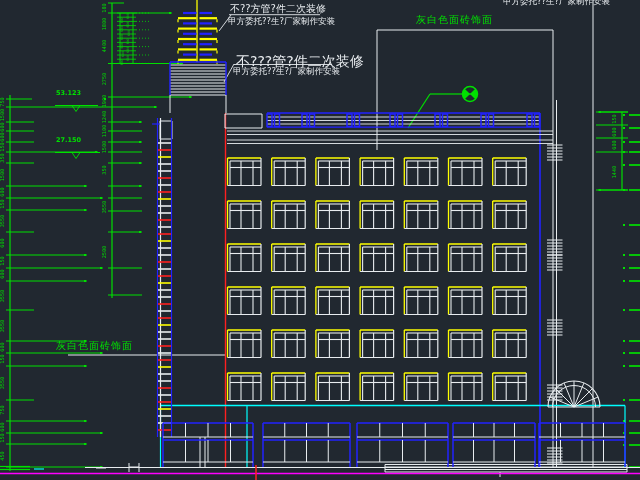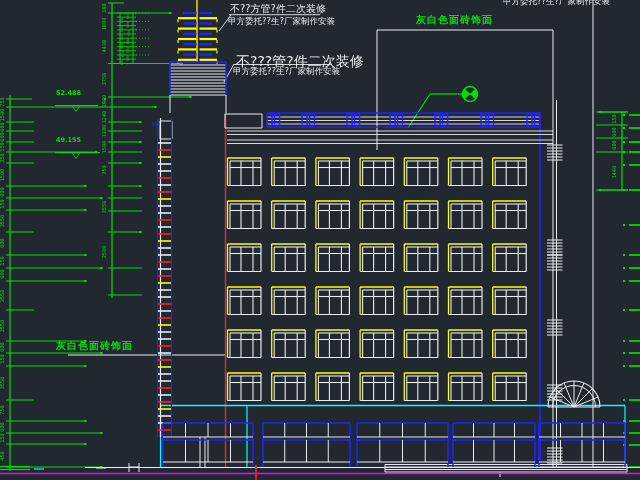--- a/index.html
+++ b/index.html
@@ -1,19 +1,19 @@
 <!DOCTYPE html>
 <html><head>
 <meta charset="utf-8">
 <style>
   html,body{margin:0;padding:0;background:#14181e;}
   #canvas{position:relative;width:640px;height:480px;background:#212830;overflow:hidden;
           font-family:"DejaVu Sans",sans-serif;}
   .lbl{position:absolute;white-space:nowrap;line-height:1;}
-  .green{color:#00e000;font-weight:bold;}
+  .green{color:#00e000;font-weight:normal;}
   .white{color:#e8ecef;}
   .lvl{position:absolute;color:#00e000;font-size:6.5px;font-weight:bold;white-space:nowrap;}
   svg{position:absolute;left:0;top:0;}
 </style>
 </head>
 <body>
 
 <div id="canvas">
   <svg id="cad" width="640" height="480">
       <g>
@@ -877,15 +877,15 @@
   <div class="lbl green" style="left:56px;top:341px;font-size:10px;letter-spacing:1px;">灰白色面砖饰面</div>
 
   <div class="lbl white" style="left:230px;top:4px;font-size:10px;">不??方管?件二次装修</div>
   <div class="lbl white" style="left:228px;top:17px;font-size:8.5px;">甲方委托??生?厂家制作安装</div>
 
   <div class="lbl white" style="left:236px;top:54px;font-size:14px;">不???管?件二次装修</div>
   <div class="lbl white" style="left:233px;top:67px;font-size:8.5px;">甲方委托??生?厂家制作安装</div>
 
   <div class="lbl white" style="left:503px;top:-3px;font-size:8.5px;">甲方委托??生?厂家制作安装</div>
 
-  <div class="lvl" style="left:56px;top:89px;">52.488</div>
-  <div class="lvl" style="left:56px;top:136px;">49.155</div>
+  <div class="lvl" style="left:56px;top:89px;">53.123</div>
+  <div class="lvl" style="left:56px;top:136px;">27.150</div>
 </div>
 
 </body></html>

